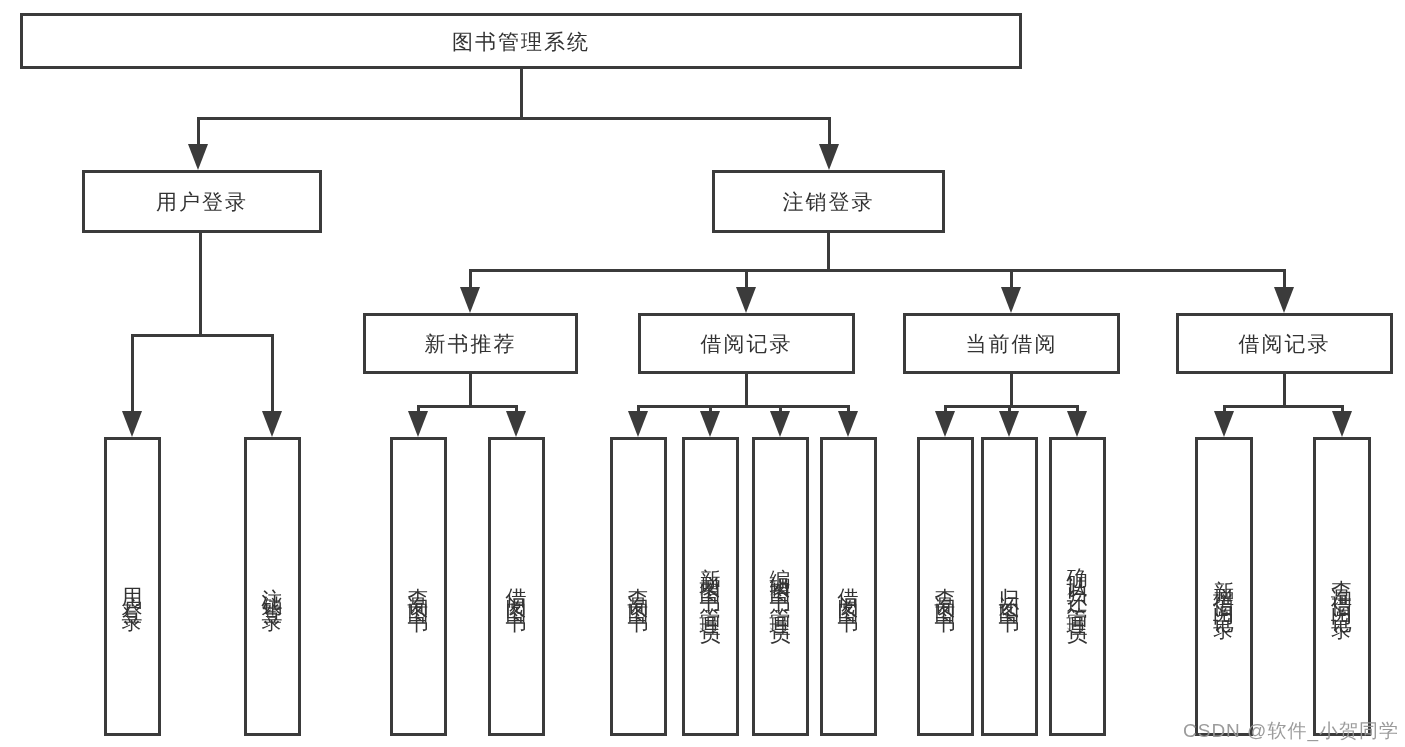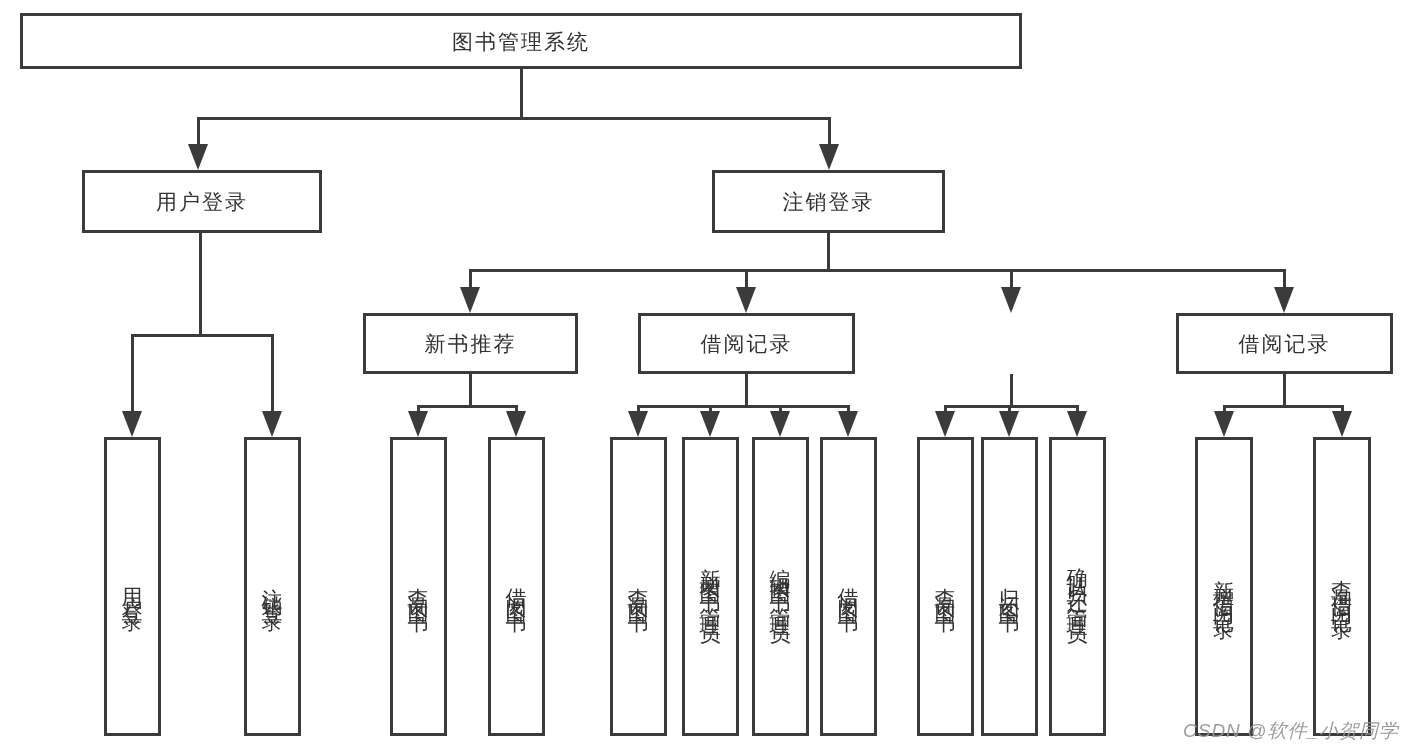--- a/index.html
+++ b/index.html
@@ -22,21 +22,21 @@
   }
   .vline{position:absolute;width:3px;background:#3b3b3b;}
   .hline{position:absolute;height:3px;background:#3b3b3b;}
   .arr{
     position:absolute;width:0;height:0;
     border-left:10px solid transparent;border-right:10px solid transparent;
     border-top:26px solid #3b3b3b;
   }
   .watermark{
     position:absolute;left:1183px;top:718px;z-index:5;
-    font-size:19px;color:rgba(150,150,150,0.95);letter-spacing:1px;white-space:nowrap;font-style:italic;
+    font-size:19px;color:rgba(150,150,150,0.95);letter-spacing:1px;white-space:nowrap;
   }
 </style>
 </head>
 <body>
 
 <div class="canvas">
 
   <div class="vline" style="left:520px;top:69px;height:49px"></div>
 
   <div class="hline" style="left:197px;top:117px;width:634px"></div>
@@ -107,20 +107,23 @@
   <div class="box" style="left:712px;top:170px;width:233px;height:63px">
     <span class="hlabel">注销登录</span>
   </div>
 
   <div class="box" style="left:363px;top:313px;width:215px;height:61px">
     <span class="hlabel">新书推荐</span>
   </div>
   <div class="box" style="left:638px;top:313px;width:217px;height:61px">
     <span class="hlabel">借阅记录</span>
   </div>
+  <div class="box" style="left:903px;top:313px;width:217px;height:61px">
+    <span class="hlabel">当前借阅</span>
+  </div>
   <div class="box" style="left:1176px;top:313px;width:217px;height:61px">
     <span class="hlabel">借阅记录</span>
   </div>
 
   <div class="box" style="left:104px;top:437px;width:57px;height:299px">
     <span class="vtext">用户登录</span>
   </div>
   <div class="box" style="left:244px;top:437px;width:57px;height:299px">
     <span class="vtext">注销登录</span>
   </div>

